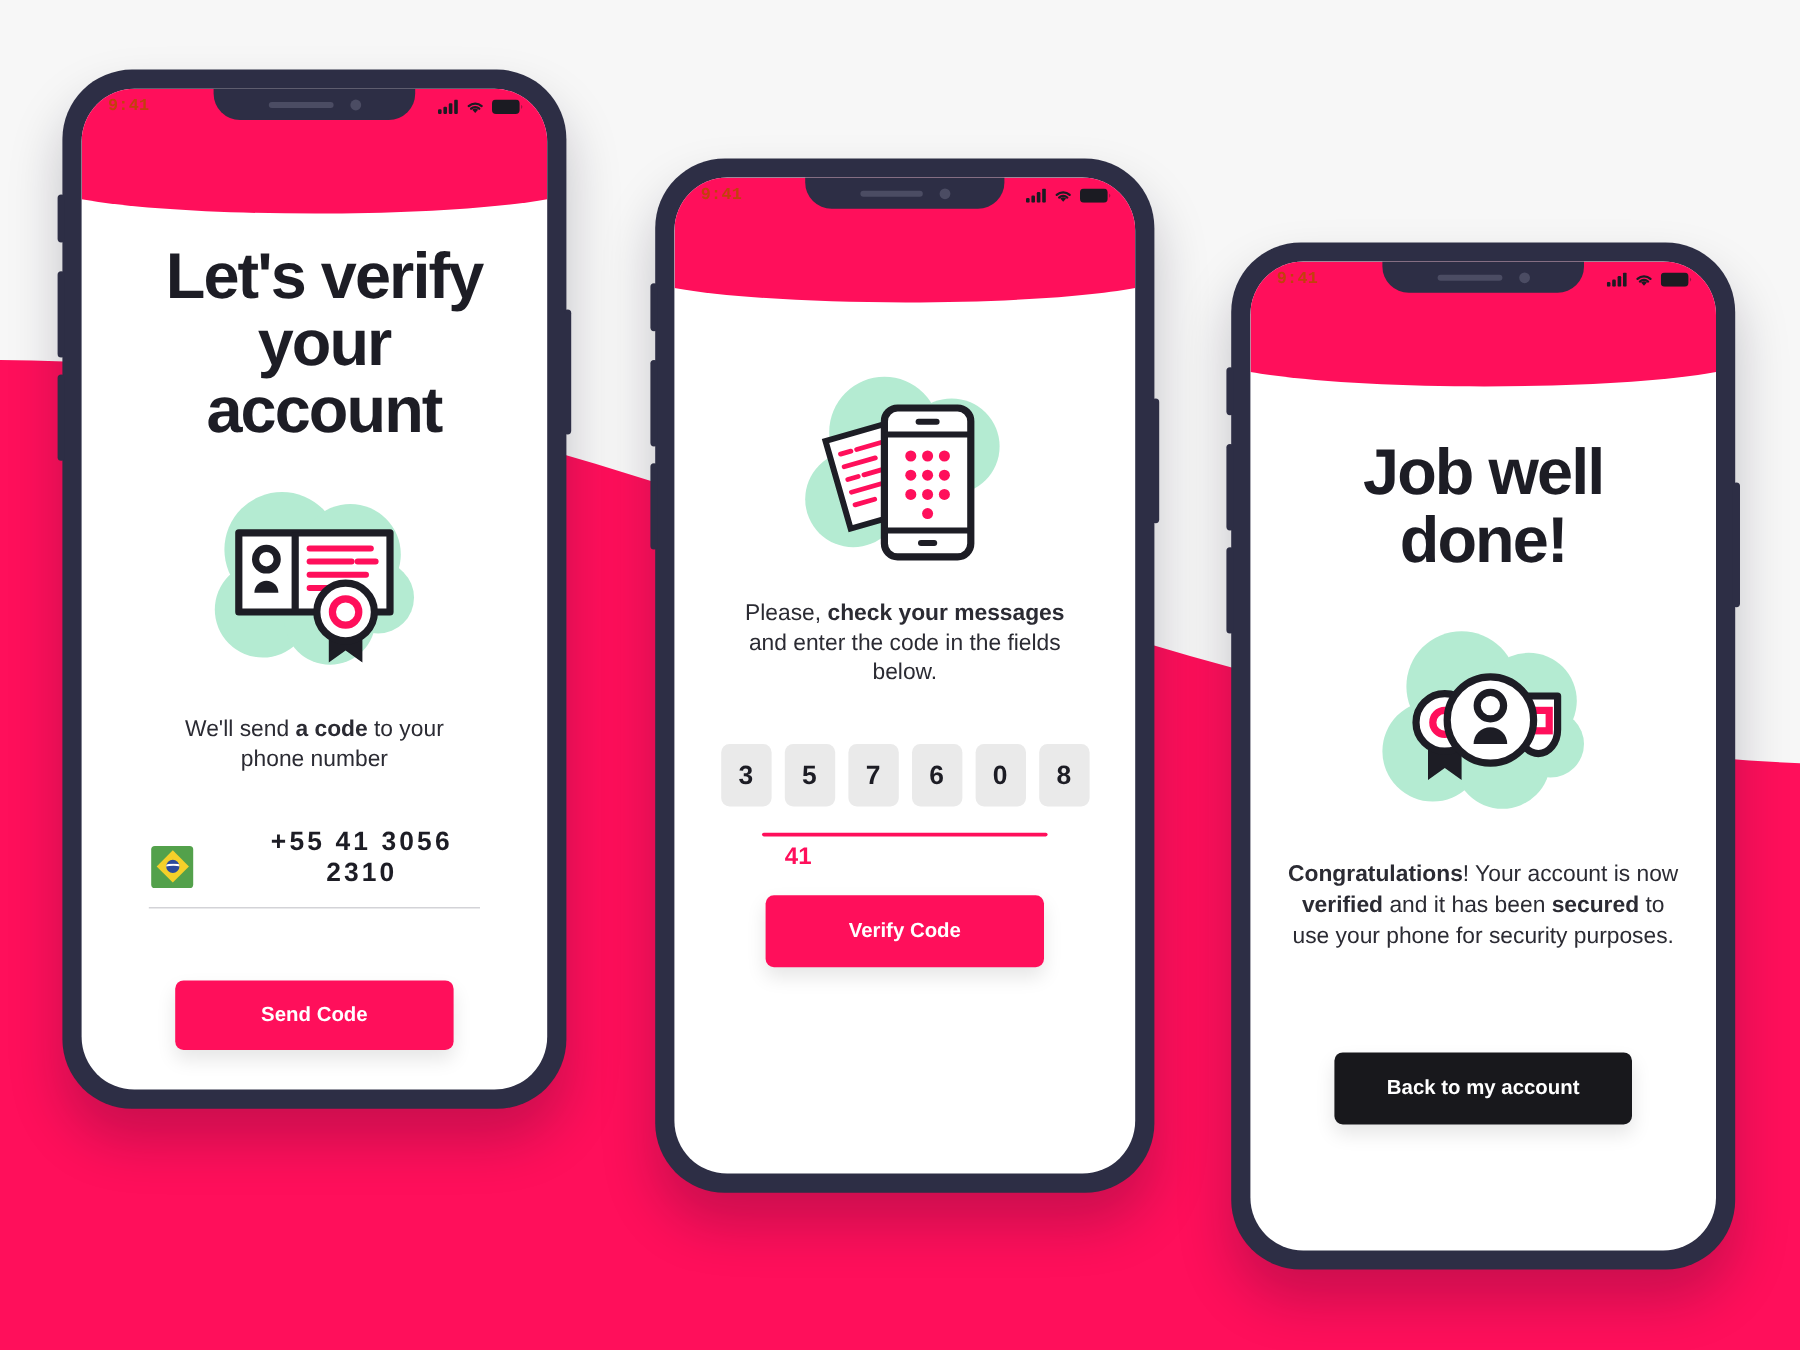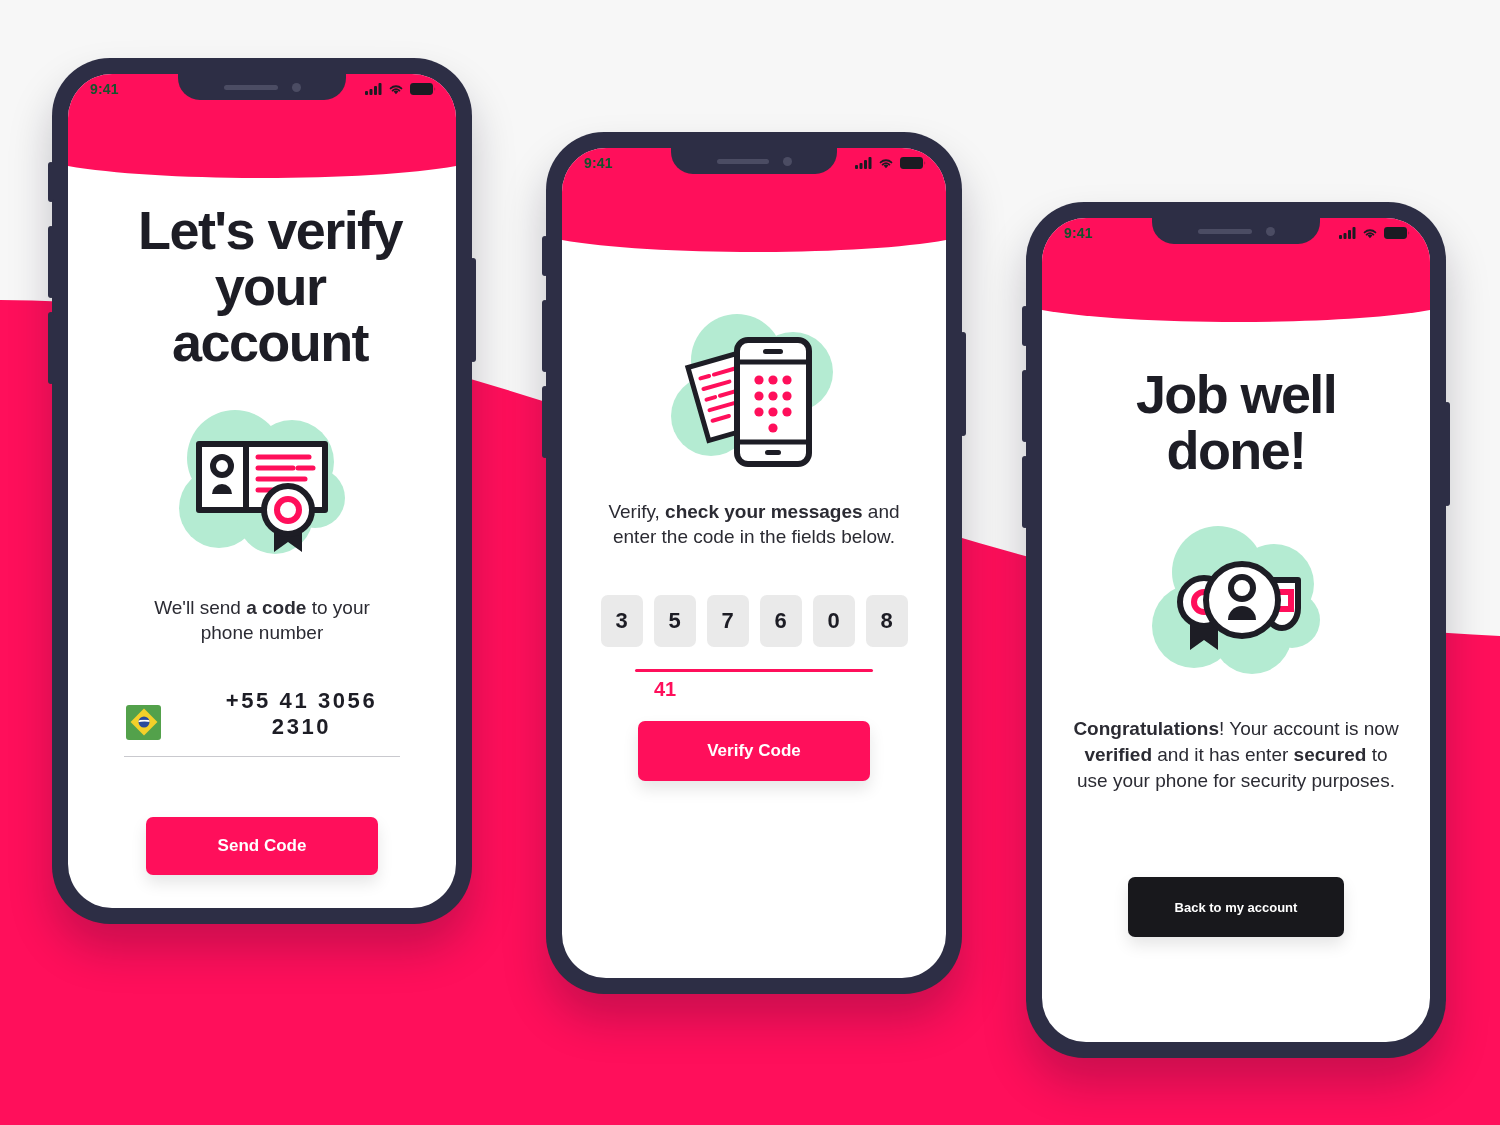--- a/index.html
+++ b/index.html
@@ -73,24 +73,25 @@
   .speaker {
     background: #4b4c63;
     border-radius: 4px;
   }
   .cam {
     background: #4b4c63;
     border-radius: 50%;
   }
   .status-time {
     position: absolute;
-    color: #14532d;
+    color: #c2410c;
     font-weight: 600;
     z-index: 4;
     letter-spacing: 0.2px;
+    font-family: Liberation Mono, monospace;
   }
   .status-icons {
     position: absolute;
     z-index: 4;
     display: flex;
     align-items: flex-end;
     gap: 6px;
   }
 
   
@@ -368,21 +369,21 @@
             <circle cx="110" cy="92" r="4.6"></circle>
               <circle cx="124" cy="92" r="4.6"></circle>
               <circle cx="138" cy="92" r="4.6"></circle>
             <circle cx="110" cy="108" r="4.6"></circle>
               <circle cx="124" cy="108" r="4.6"></circle>
               <circle cx="138" cy="108" r="4.6"></circle>
             <circle cx="124" cy="124" r="4.6"></circle>
           </g>
         </svg>
 
-        <div class="subtitle" style="font-size:19px; margin-top:26px; padding:0 44px;"><span>Verify, </span><b>check your messages</b><span> and enter the code in the fields below.</span></div>
+        <div class="subtitle" style="font-size:19px; margin-top:26px; padding:0 44px;"><span>Please, </span><b>check your messages</b><span> and enter the code in the fields below.</span></div>
 
         <div class="code-row" style="margin-top:46px;">
             <div class="code-box">3</div>
             <div class="code-box">5</div>
             <div class="code-box">7</div>
             <div class="code-box">6</div>
             <div class="code-box">0</div>
             <div class="code-box">8</div>
           </div>
 
@@ -445,20 +446,20 @@
           <path d="M64 104 L64 134 L78 124 L92 134 L92 104 Z" fill="#1d1d25"></path>
           <circle cx="78" cy="86" r="24" fill="#ffffff" stroke="#1d1d25" stroke-width="6"></circle>
           <circle cx="78" cy="86" r="10" fill="none" stroke="#ff0f5b" stroke-width="6"></circle>
           <path d="M140 64 L172 64 L172 92 a16 20 0 0 1 -16 20 a16 20 0 0 1 -16 -20 Z" fill="#ffffff" stroke="#1d1d25" stroke-width="6" stroke-linejoin="round"></path>
           <rect x="148" y="76" width="17" height="17" fill="none" stroke="#ff0f5b" stroke-width="6"></rect>
           <circle cx="116" cy="84" r="36" fill="#ffffff" stroke="#1d1d25" stroke-width="6"></circle>
           <circle cx="116" cy="72" r="11" fill="none" stroke="#1d1d25" stroke-width="6"></circle>
           <path d="M102 104 a14 14 0 0 1 28 0 Z" fill="#1d1d25"></path>
         </svg>
 
-        <div class="subtitle" style="font-size:19px; margin-top:30px; padding:0 26px; line-height:1.35;"><b>Congratulations</b><span>! Your account is now </span><b>verified</b><span> and it has enter </span><b>secured</b><span> to use your phone for security purposes.</span></div>
-
-        <button class="cta cta-dark" style="margin:84px auto 0; width:216px; height:60px; font-size:13px;">Back to my account</button>
+        <div class="subtitle" style="font-size:19px; margin-top:30px; padding:0 26px; line-height:1.35;"><b>Congratulations</b><span>! Your account is now </span><b>verified</b><span> and it has been </span><b>secured</b><span> to use your phone for security purposes.</span></div>
+
+        <button class="cta cta-dark" style="margin:84px auto 0; width:248px; height:60px; font-size:17px;">Back to my account</button>
       </div>
     </div>
   </div>
 
 </div>
 
 </body></html>

